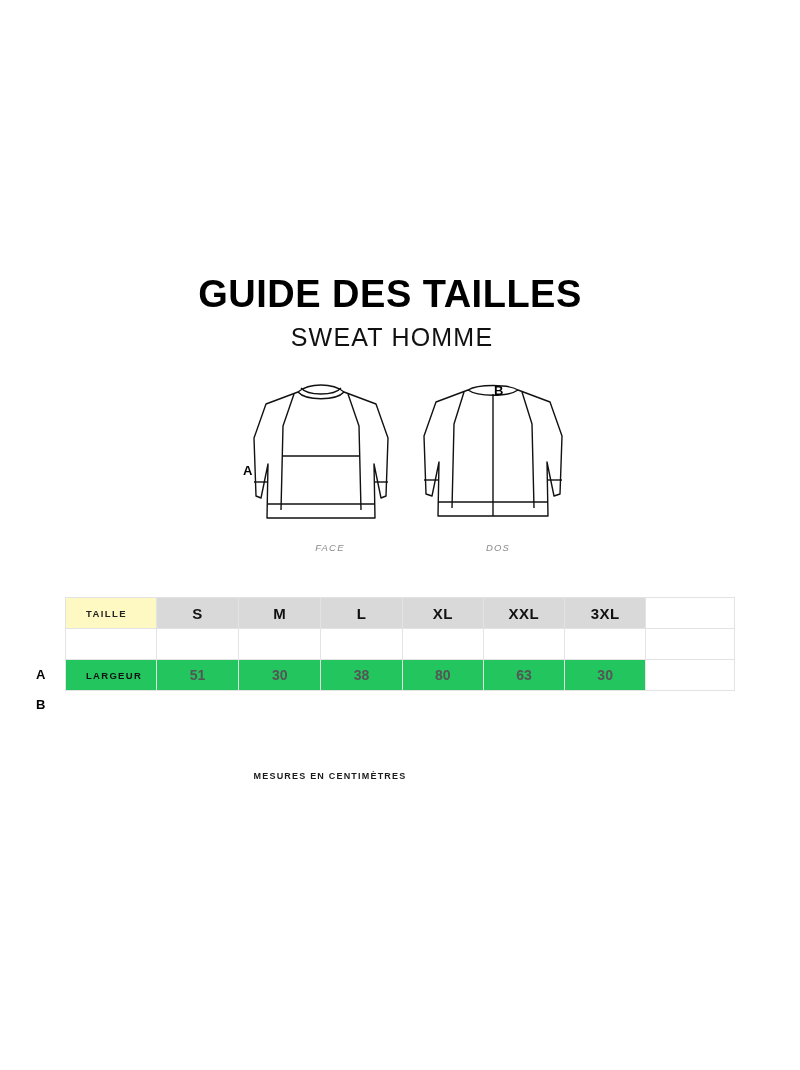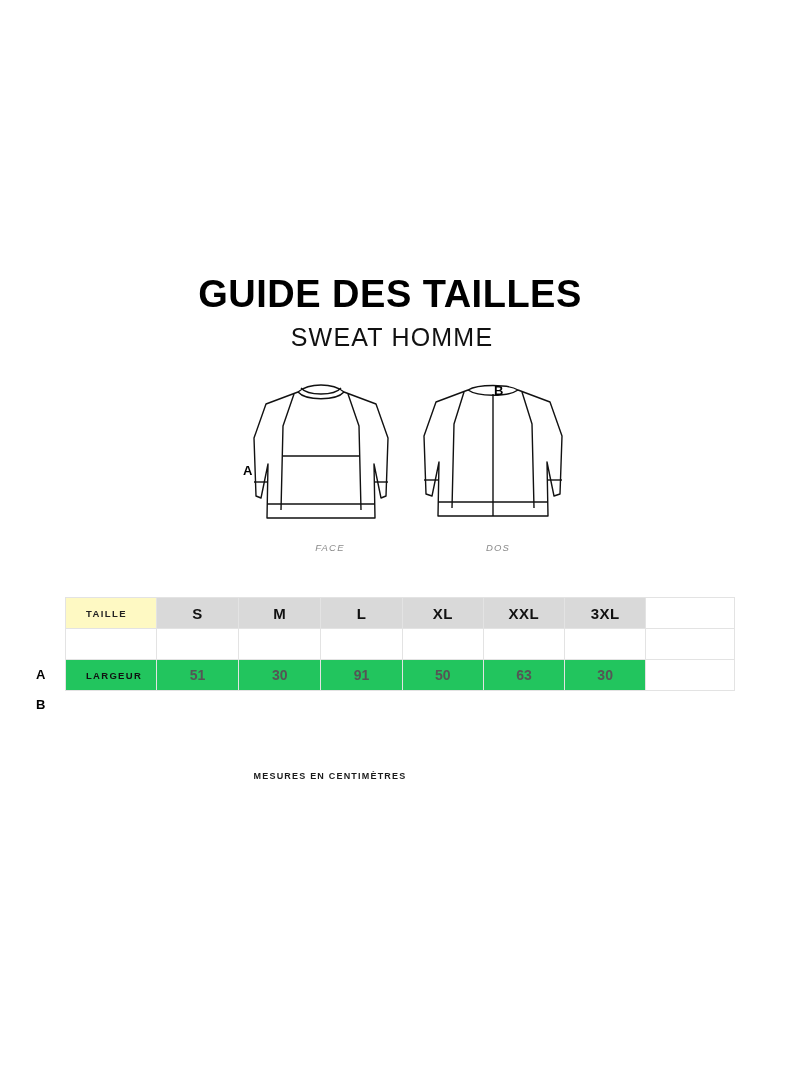--- a/index.html
+++ b/index.html
@@ -274,22 +274,22 @@
           <td></td>
           <td></td>
           <td></td>
           <td></td>
           <td></td>
         </tr>
         <tr class="data-row">
           <td class="row-label">LARGEUR</td>
           <td>51</td>
           <td>30</td>
-          <td>91</td>
-          <td>50</td>
+          <td>38</td>
+          <td>80</td>
           <td>63</td>
           <td>30</td>
           <td class="empty-cell"></td>
         </tr>
       </tbody>
     </table>
   </div>
 
   <div class="footer-note">MESURES EN CENTIMÈTRES</div>
 

